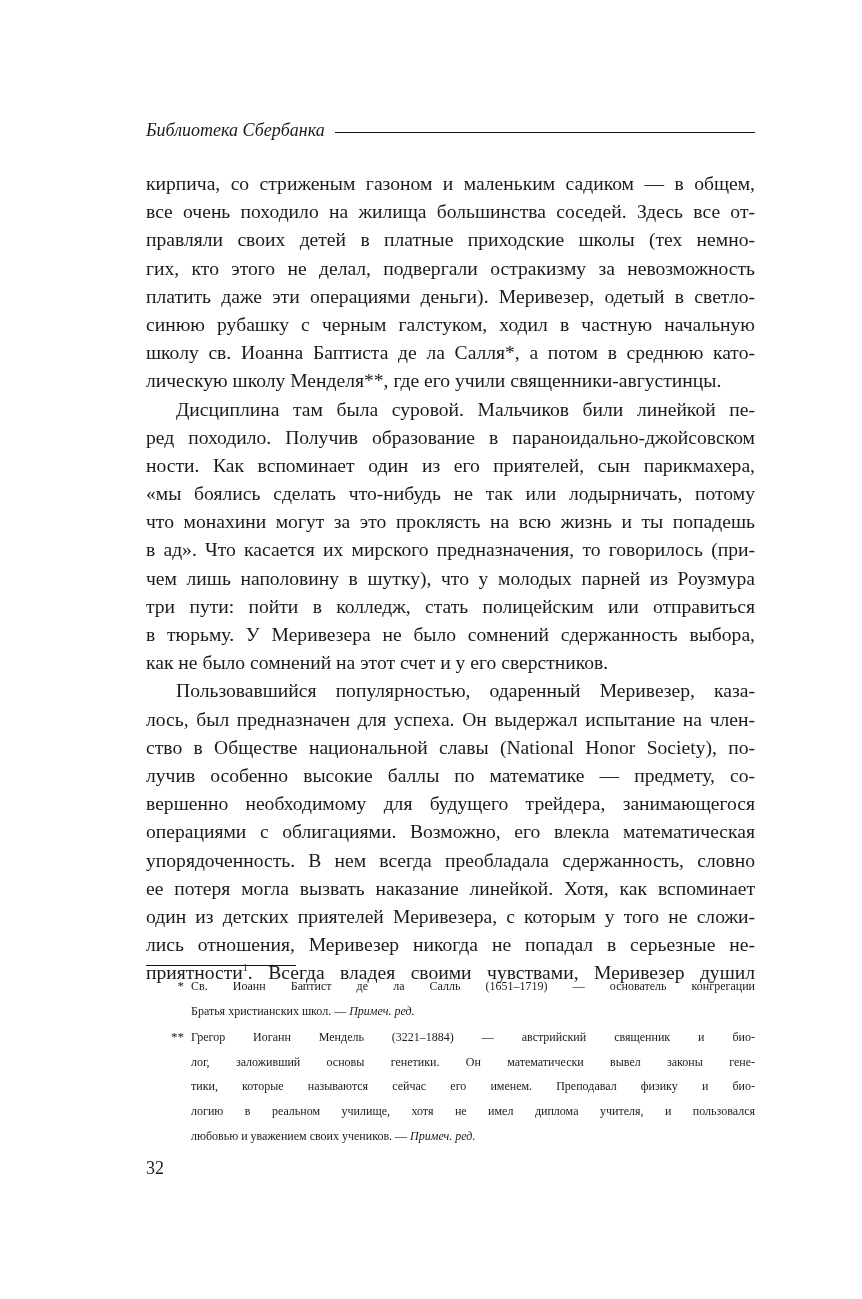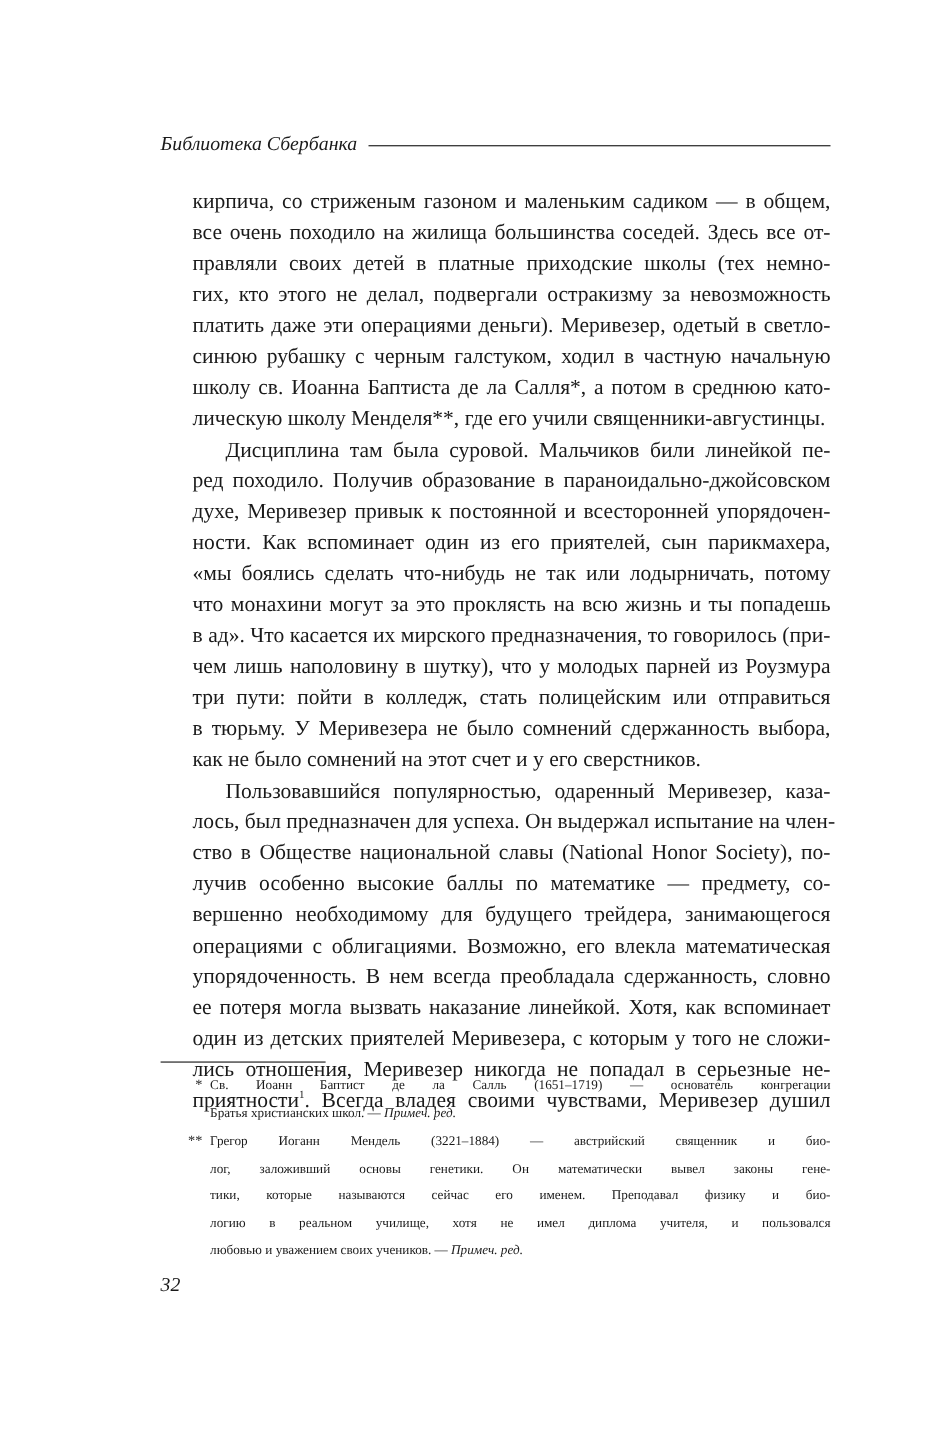--- a/index.html
+++ b/index.html
@@ -3,54 +3,53 @@
 <meta charset="utf-8">
 <style>
   html, body { margin: 0; padding: 0; background: #ffffff; }
   body { width: 862px; height: 1299px; position: relative; overflow: hidden;
          font-family: "Liberation Serif", "DejaVu Serif", serif; color: #1a1a1a; }
   .header { position: absolute; left: 146px; top: 117px; width: 609px; height: 22px; display: flex; align-items: flex-end; }
   .header-title { font-style: italic; font-size: 18px; white-space: nowrap; line-height: 18px; }
   .header-rule { flex: 1; height: 0; border-top: 1.6px solid #111; margin-left: 10px; margin-bottom: 6px; }
   .body-text { position: absolute; left: 146px; top: 170px; width: 609px; }
   .line { display: block; height: 28.2px; line-height: 28.2px; font-size: 19.6px; white-space: nowrap;
-          text-align: justify; text-align-last: justify; margin-left: 29px; }
+          text-align: justify; text-align-last: justify; }
   .line.last { text-align-last: left; font-family: Liberation Serif, serif; }
   .line.indent { text-indent: 30px; }
   sup { font-size: 10px; line-height: 0; vertical-align: super; }
   .fn-rule { position: absolute; left: 146px; top: 965px; width: 150px; border-top: 1.6px solid #111; }
   .footnotes { position: absolute; left: 146px; top: 974px; width: 609px; }
   .fn { position: relative; padding-left: 45px; margin-bottom: 2px; }
   .fn-marker { position: absolute; left: 0; width: 38px; text-align: right; font-size: 13px; line-height: 24.6px; top: 0; }
   .fn-line { display: block; height: 24.6px; line-height: 24.6px; font-size: 12px; white-space: nowrap;
              text-align: justify; text-align-last: justify; }
   .fn-line.last { text-align-last: left; }
   .it { font-style: italic; }
-  .page-number { position: absolute; left: 146px; top: 1157px; font-size: 18px; line-height: 22px; font-style: italic; }
+  .page-number { position: absolute; left: 146px; top: 1157px; font-size: 18px; line-height: 22px; }
 </style>
 </head>
 <body>
 
 <div class="header">
   <span class="header-title">Библиотека Сбербанка</span>
   <span class="header-rule"></span>
 </div>
 
 <div class="body-text" id="body-text">
     <span class="line">кирпича, со стриженым газоном и маленьким садиком — в общем,</span>
     <span class="line">все очень походило на жилища большинства соседей. Здесь все от-</span>
     <span class="line">правляли своих детей в платные приходские школы (тех немно-</span>
     <span class="line">гих, кто этого не делал, подвергали остракизму за невозможность</span>
     <span class="line">платить даже эти операциями деньги). Меривезер, одетый в светло-</span>
     <span class="line">синюю рубашку с черным галстуком, ходил в частную начальную</span>
     <span class="line">школу св. Иоанна Баптиста де ла Салля*, а потом в среднюю като-</span>
     <span class="line last">лическую школу Менделя**, где его учили священники-августинцы.</span>
     <span class="line indent">Дисциплина там была суровой. Мальчиков били линейкой пе-</span>
     <span class="line">ред походило. Получив образование в параноидально-джойсовском</span>
-    <span class="line">духе, Меривезер привык к постоянной и всесторонней упорядочен-</span>
     <span class="line">ности. Как вспоминает один из его приятелей, сын парикмахера,</span>
     <span class="line">«мы боялись сделать что-нибудь не так или лодырничать, потому</span>
     <span class="line">что монахини могут за это проклясть на всю жизнь и ты попадешь</span>
     <span class="line">в ад». Что касается их мирского предназначения, то говорилось (при-</span>
     <span class="line">чем лишь наполовину в шутку), что у молодых парней из Роузмура</span>
     <span class="line">три пути: пойти в колледж, стать полицейским или отправиться</span>
     <span class="line">в тюрьму. У Меривезера не было сомнений сдержанность выбора,</span>
     <span class="line last">как не было сомнений на этот счет и у его сверстников.</span>
     <span class="line indent">Пользовавшийся популярностью, одаренный Меривезер, каза-</span>
     <span class="line">лось, был предназначен для успеха. Он выдержал испытание на член-</span>

